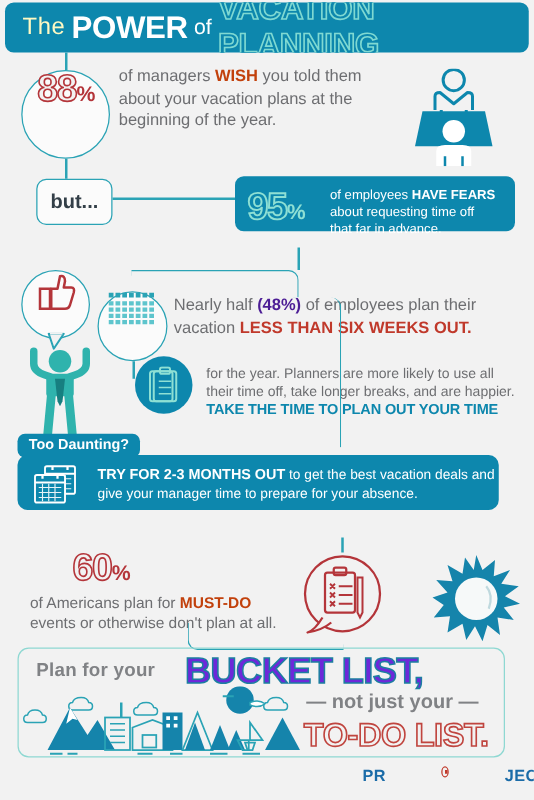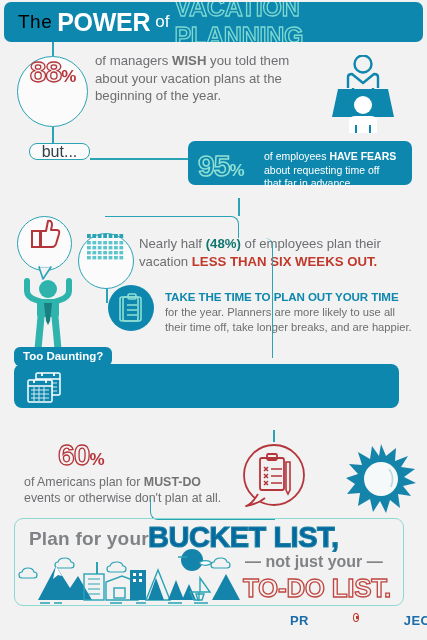--- a/index.html
+++ b/index.html
@@ -19,21 +19,21 @@
   .header {
     position: absolute; left: 4px; top: 2px;
     width: 419px; height: 40px;
     background: #0d87ad;
     border-radius: 7px;
     display: flex; align-items: center;
     padding-left: 14px;
     overflow: hidden;
   }
   .hdr-the {
-    color: #000000; font-size: 19px; font-weight: normal;
+    color: #fef9c3; font-size: 19px; font-weight: normal;
     letter-spacing: 0.5px; margin-right: 5px;
   }
   .hdr-power {
     color: #ffffff; font-size: 25px; font-weight: bold;
     letter-spacing: -0.3px;
   }
   .hdr-of {
     color: #ffffff; font-size: 17px; font-weight: normal;
     margin: 0 5px 0 5px;
   }
@@ -68,32 +68,32 @@
   .stat-red .pct {
     font-size: 17px; color:#b4353a; -webkit-text-stroke: 0;
     vertical-align: baseline;
   }
 
   
   .body-txt {
     position: absolute;
     color: #6d6e71; font-size: 13.2px; line-height: 17.5px;
   }
-  .body-txt b { color: #737373; }
+  .body-txt b { color: #c2410c; }
   .t-red { color: #c0392b; font-weight: bold; }
-  .t-teal { color: #0f766e; font-weight: bold; }
+  .t-teal { color: #4c1d95; font-weight: bold; }
 
   
   .but-box {
     position: absolute; left: 29px; top: 143px;
-    width: 61px; height: 17px;
+    width: 61px; height: 37px;
     background: #fbfbfb; border: 1.8px solid #2aa3b5;
     border-radius: 8px;
     display: flex; align-items: center; justify-content: center;
-    color: #333f48; font-size: 16px; font-weight: normal;
+    color: #333f48; font-size: 16px; font-weight: bold;
   }
 
   
   .panel {
     position: absolute; background: #0d87ad; border-radius: 7px;
     color: #ffffff;
   }
   .panel-95 { left: 188px; top: 141px; width: 224px; height: 44px; }
   .stat-mint {
     position: absolute; left: 10px; top: 10px;
@@ -134,27 +134,27 @@
 
   
   .bucket-card {
     position: absolute; left: 14px; top: 518px;
     width: 390px; height: 88px;
     border: 1.6px solid #8ed8d2; border-radius: 9px;
     background: transparent;
   }
   .plan-for {
     position: absolute; left: 29px; top: 528px;
-    font-size: 19px; color: #808285; font-weight: bold;
+    font-size: 15px; color: #808285; font-weight: bold;
     letter-spacing: 0.2px;
   }
   .bucket {
     position: absolute; left: 148px; top: 521px;
     font-size: 29px; font-weight: bold; letter-spacing: -0.5px;
-    color: #0369a1; -webkit-text-stroke: 1.2px #1c7fa0;
+    color: #6d28d9; -webkit-text-stroke: 1.2px #1c7fa0;
   }
   .notjust {
     position: absolute; left: 245px; top: 553px;
     font-size: 16px; color: #808285; font-weight: bold;
   }
   .todo {
     position: absolute; left: 243px; top: 573px;
     font-size: 26px; font-weight: bold; letter-spacing: -0.3px;
     color: #f2f2f2; -webkit-text-stroke: 1.3px #c0453f;
   }
@@ -309,22 +309,22 @@
   <div class="circ-fill" style="left:108px; top:285px; width:46px; height:46px;">
     <svg width="26" height="30" viewBox="0 0 26 30">
       <rect x="2" y="4" width="18" height="24" rx="2" fill="none" stroke="#8ee0d4" stroke-width="1.6"></rect>
       <rect x="5" y="4" width="18" height="24" rx="2" fill="none" stroke="#8ee0d4" stroke-width="1.6"></rect>
       <rect x="10" y="1" width="8" height="5" rx="1.5" fill="none" stroke="#8ee0d4" stroke-width="1.6"></rect>
       <path d="M9 12 L19 12 M9 17 L19 17 M9 22 L19 22" stroke="#8ee0d4" stroke-width="1.3"></path>
     </svg>
   </div>
 
   <div style="position:absolute; left:165px; top:290px; width:250px;">
+    <div style="color:#6d6e71; font-size:11.2px; line-height:14.5px; margin-top:2px;">for the year. Planners are more likely to use all their time off, take longer breaks, and are happier.</div>
     <div style="color:#0d87ad; font-size:11.6px; font-weight:bold; letter-spacing:-0.1px;">TAKE THE TIME TO PLAN OUT YOUR TIME</div>
-    <div style="color:#6d6e71; font-size:11.2px; line-height:14.5px; margin-top:2px;">for the year. Planners are more likely to use all their time off, take longer breaks, and are happier.</div>
   </div>
 
   <div class="elbow" style="left:133px; top:238px; width:140px; height:120px; border:1.6px solid #2aa3b5; border-left:none; border-bottom:none; border-radius:0 8px 0 0; border-top:none;"></div>
 
   <div class="daunt-tab">Too Daunting?</div>
 
   <div class="panel panel-try">
     <div style="position:absolute; left:12px; top:8px;">
       <svg width="42" height="32" viewBox="0 0 42 32">
         <rect x="10" y="1" width="24" height="22" rx="1.5" fill="none" stroke="#ffffff" stroke-width="1.5"></rect>
@@ -336,20 +336,23 @@
         </g>
         <rect x="2" y="8" width="24" height="22" rx="1.5" fill="#0d87ad" stroke="#ffffff" stroke-width="1.5"></rect>
         <path d="M2 14 L26 14" stroke="#ffffff" stroke-width="1.5"></path>
         <path d="M8 8 L8 11 M20 8 L20 11" stroke="#ffffff" stroke-width="1.8"></path>
         <g stroke="#ffffff" stroke-width="0.9" opacity="0.9">
           <path d="M5 18 L23 18 M5 22 L23 22 M5 26 L23 26"></path>
           <path d="M8 15 L8 29 M13 15 L13 29 M18 15 L18 29"></path>
         </g>
       </svg>
     </div>
+    <div class="try-txt">
+      <b>TRY FOR 2-3 MONTHS OUT</b><span> to get the best vacation deals and give your manager time to prepare for your absence.</span>
+    </div>
   </div>
 
   <div style="position:absolute; left:24px; top:440px;margin-left:34px;">
     <span class="stat-red" style="font-size:30px;">
       <span>60</span><span class="pct">%</span>
     </span>
   </div>
   <div class="body-txt" style="left:24px; top:474px; width:215px; font-size:12.4px; line-height:16px;">
     <span>of Americans plan for </span><b>MUST-DO</b><span> events or otherwise don't plan at all.</span>
   </div>

